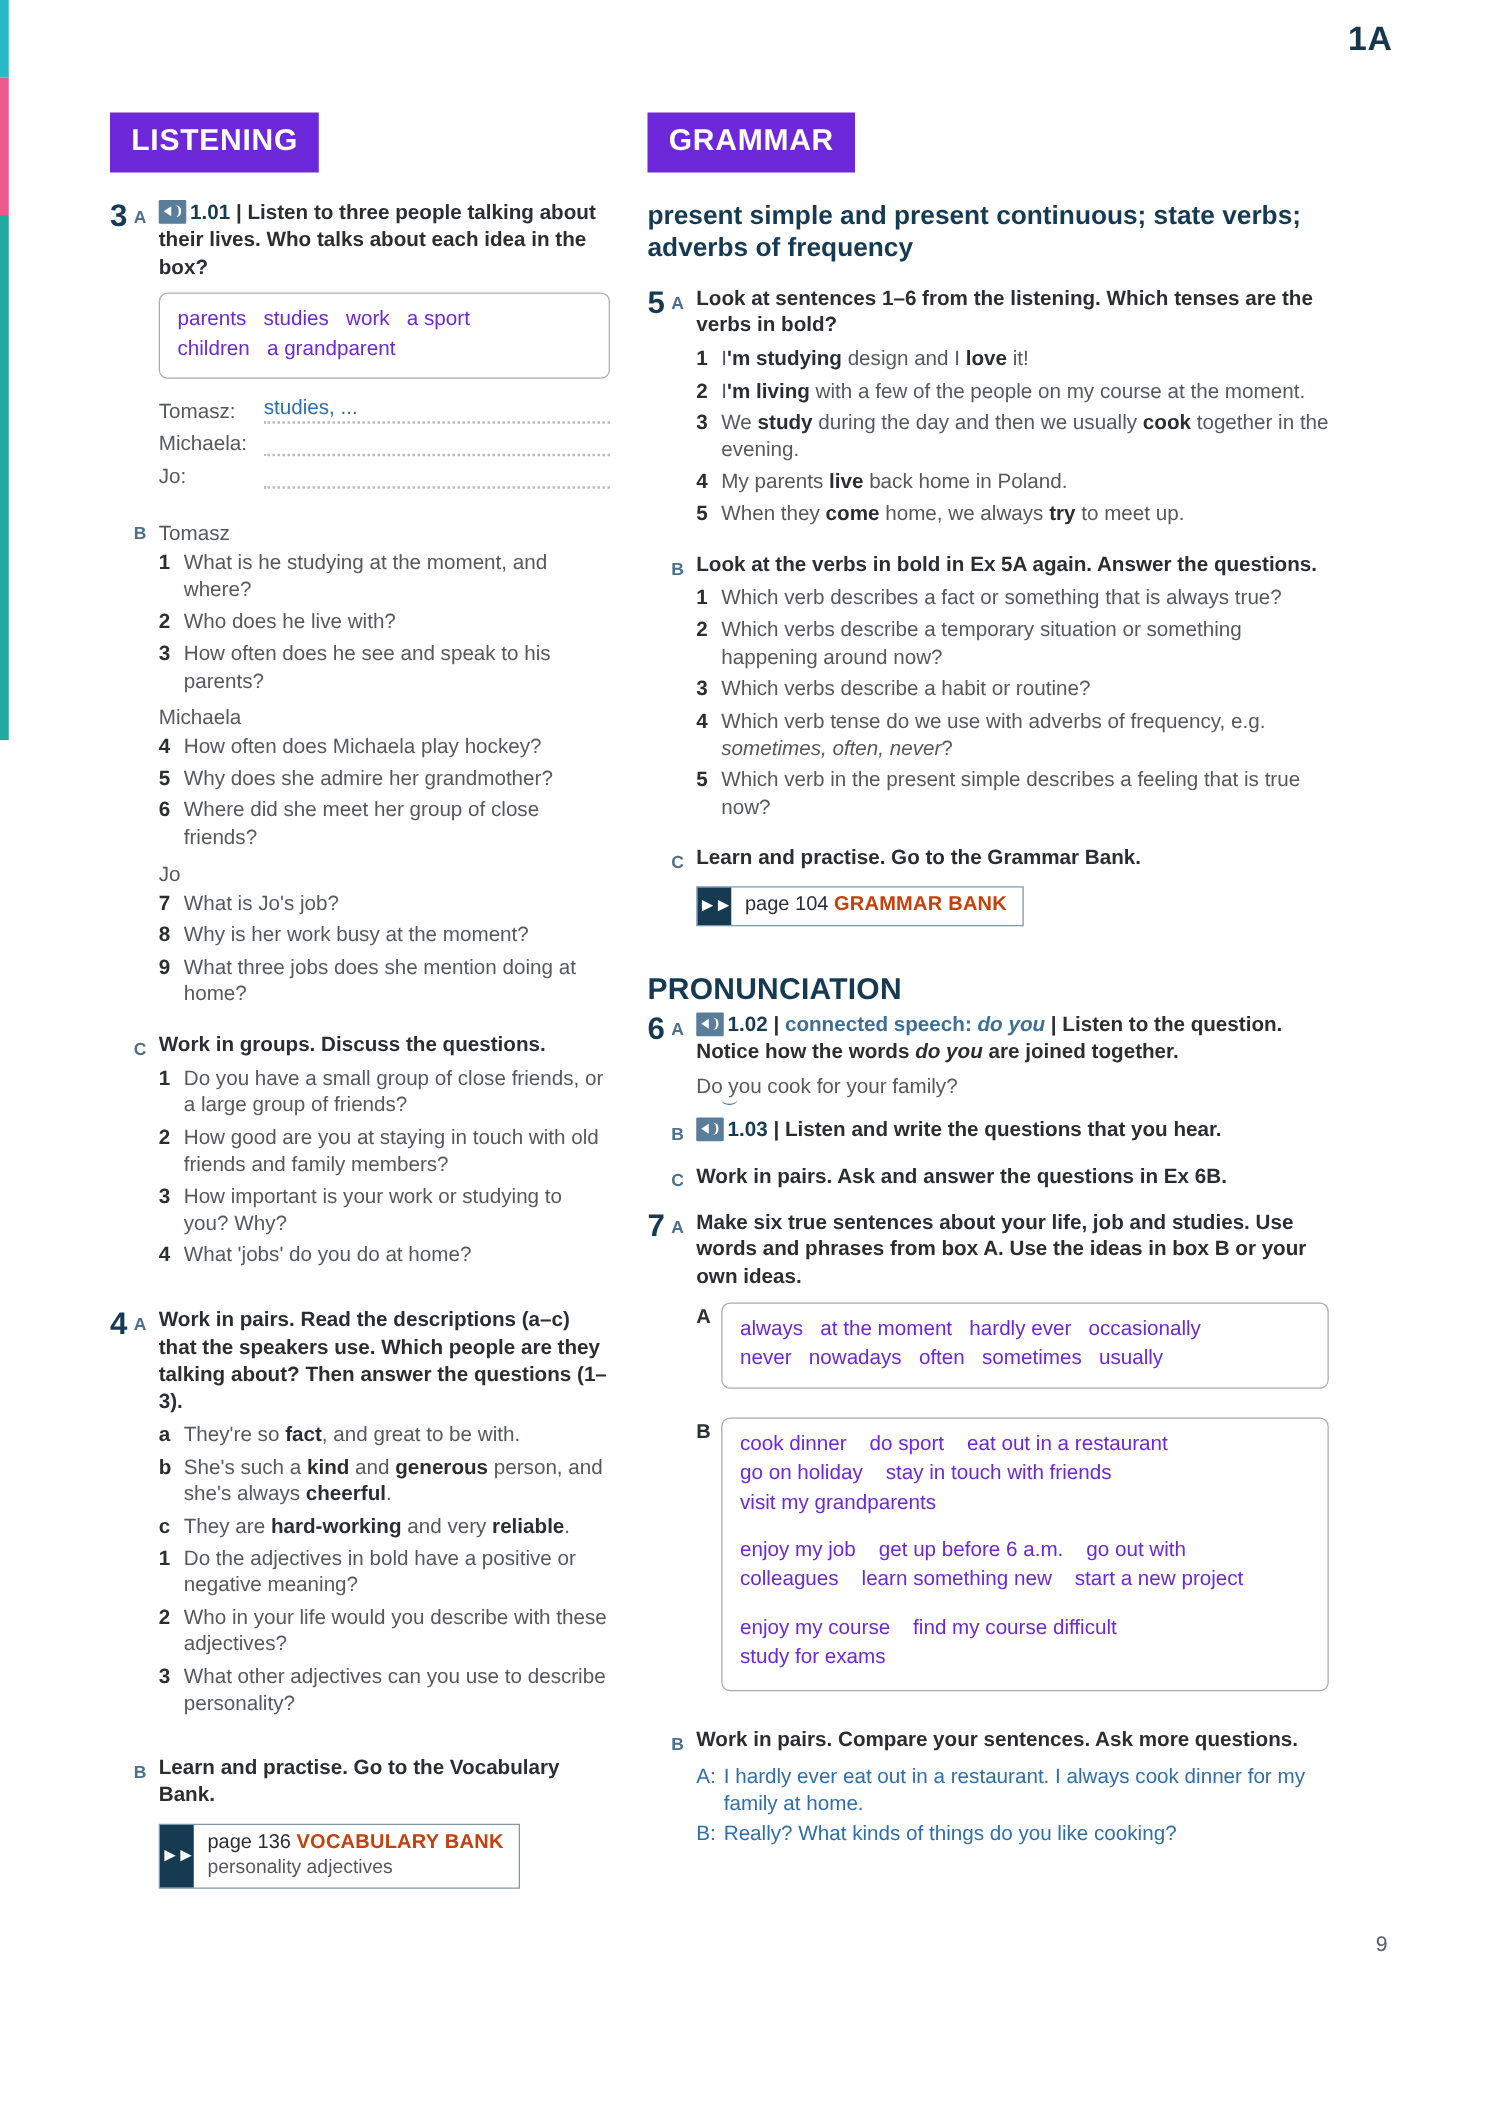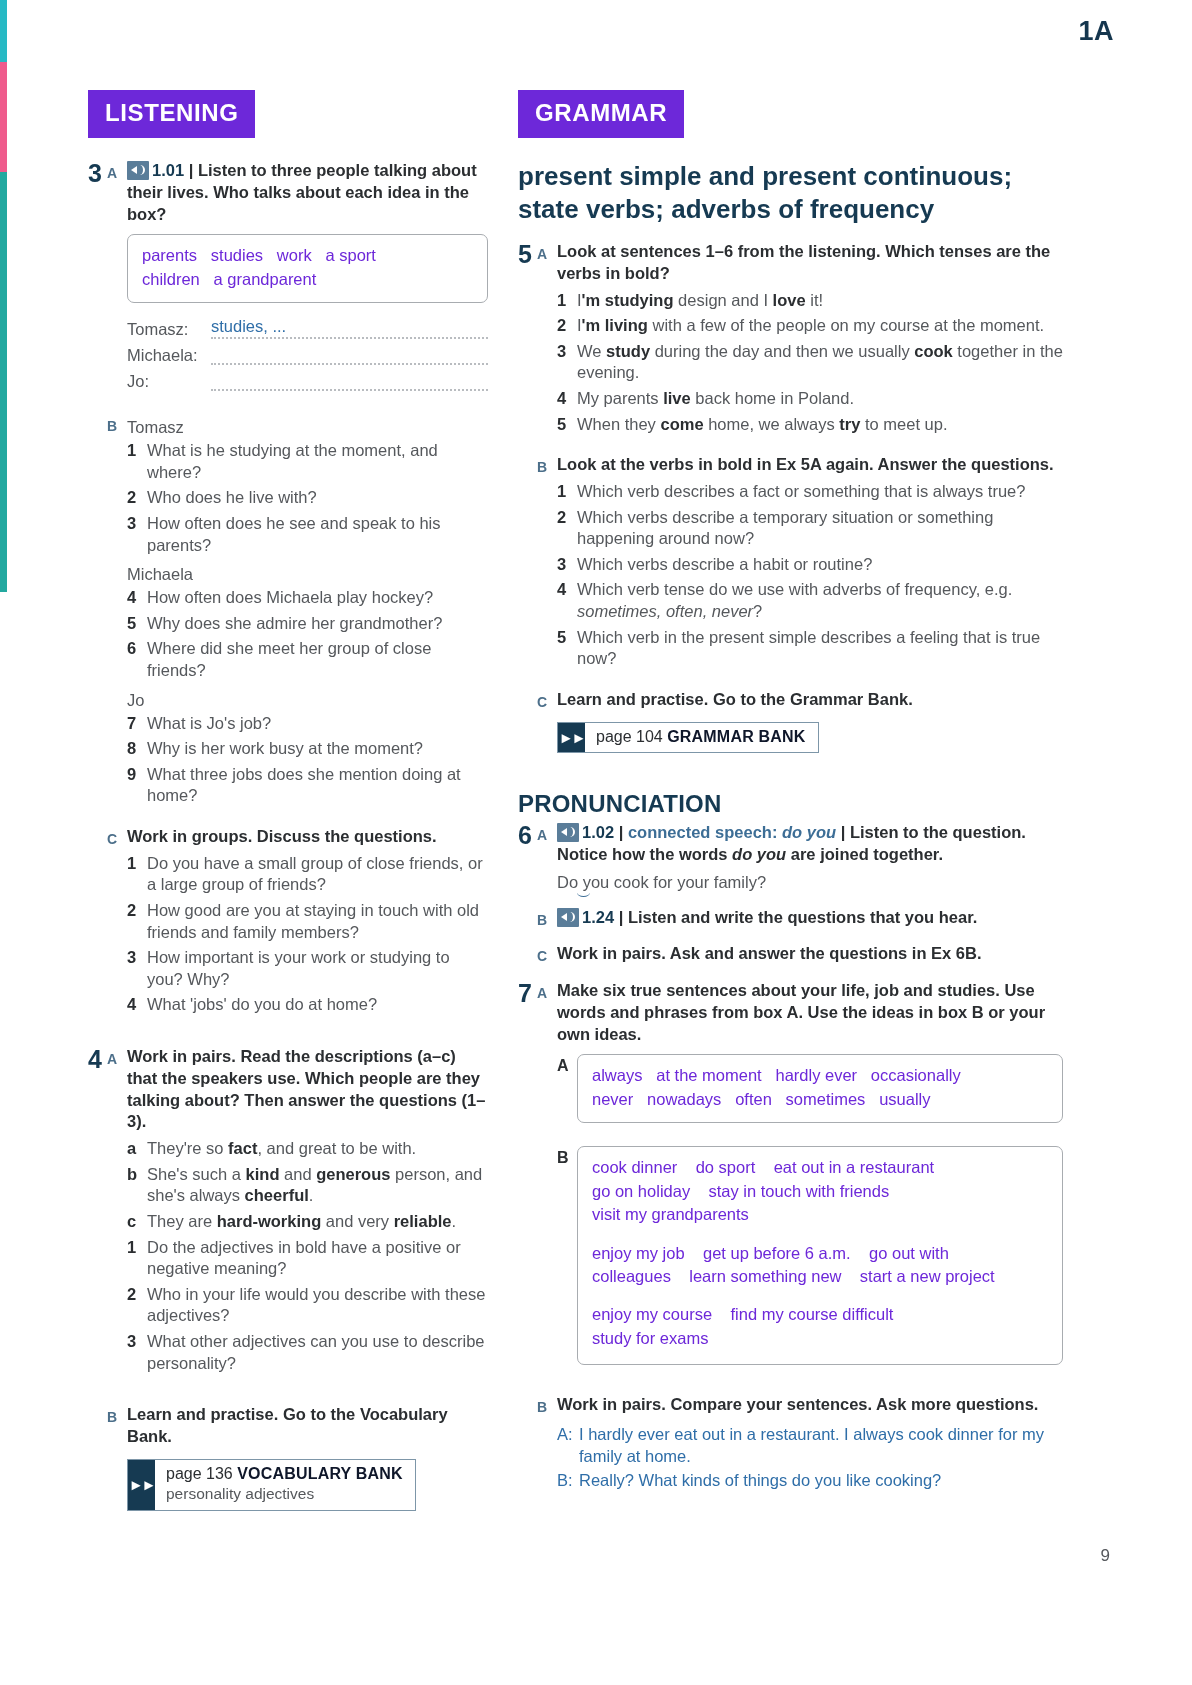--- a/index.html
+++ b/index.html
@@ -35,21 +35,21 @@
   .banner{
     display:inline-block;background:#6d28d9;color:#ffffff;
     font-size:24px;font-weight:bold;letter-spacing:.6px;
     padding:9px 17px 11px 17px;margin-bottom:22px;
   }
   .sec-head{
     font-size:24px;font-weight:bold;color:#163a52;letter-spacing:.2px;
     margin:0 0 4px 0;
   }
   .gram-title{
-    font-size:26px;font-weight:bold;color:#163a52;line-height:1.25;
+    font-size:21px;font-weight:bold;color:#163a52;line-height:1.25;
     margin:0 0 16px 0;
   }
 
   
   .ex{display:flex;margin-bottom:15px;}
   .ex-num{
     font-size:25px;font-weight:bold;color:#163a52;
     width:19px;flex:0 0 19px;line-height:1.05;
   }
   .ex-let{
@@ -112,21 +112,21 @@
   .bank{
     display:flex;align-items:stretch;border:1px solid #7d96a8;
     margin:11px 0 0 0;width:max-content;max-width:100%;
   }
   .bank-ico{
     background:#163a52;color:#ffffff;width:27px;flex:0 0 27px;
     display:flex;align-items:center;justify-content:center;
     font-size:15px;letter-spacing:-2px;font-weight:bold;
   }
   .bank-txt{padding:4px 12px 5px 11px;font-size:16px;color:#2b2e31;line-height:1.28;}
-  .bank-txt b{font-weight:bold;color:#0f172a;letter-spacing:.2px;}
+  .bank-txt b{font-weight:bold;color:#c2410c;letter-spacing:.2px;}
   .bank-sub{font-size:15.5px;color:#55585c;margin-top:37px;}
 
   
   .pron-ex{
     font-size:16.5px;color:#55585c;margin:7px 0 0 0;position:relative;display:inline-block;
   }
   .linkmark{
     position:absolute;left:20px;top:15px;width:13px;height:8px;
     border:0 solid #3d6e96;border-bottom:1.6px solid #3d6e96;
     border-radius:0 0 50% 50%;
@@ -440,21 +440,21 @@
         <span class="linkmark"></span>
       </div>
     </div>
   </div>
 
   
   <div class="ex ex-pad">
     <div class="ex-let">B</div>
     <div class="ex-body">
       <div class="rubric">
-        <span class="audio"></span><span class="track">1.24</span>
+        <span class="audio"></span><span class="track">1.03</span>
         <span class="sep">|</span>
         <span>Listen and write the questions that you hear.</span>
       </div>
     </div>
   </div>
 
   
   <div class="ex ex-pad">
     <div class="ex-let">C</div>
     <div class="ex-body">

